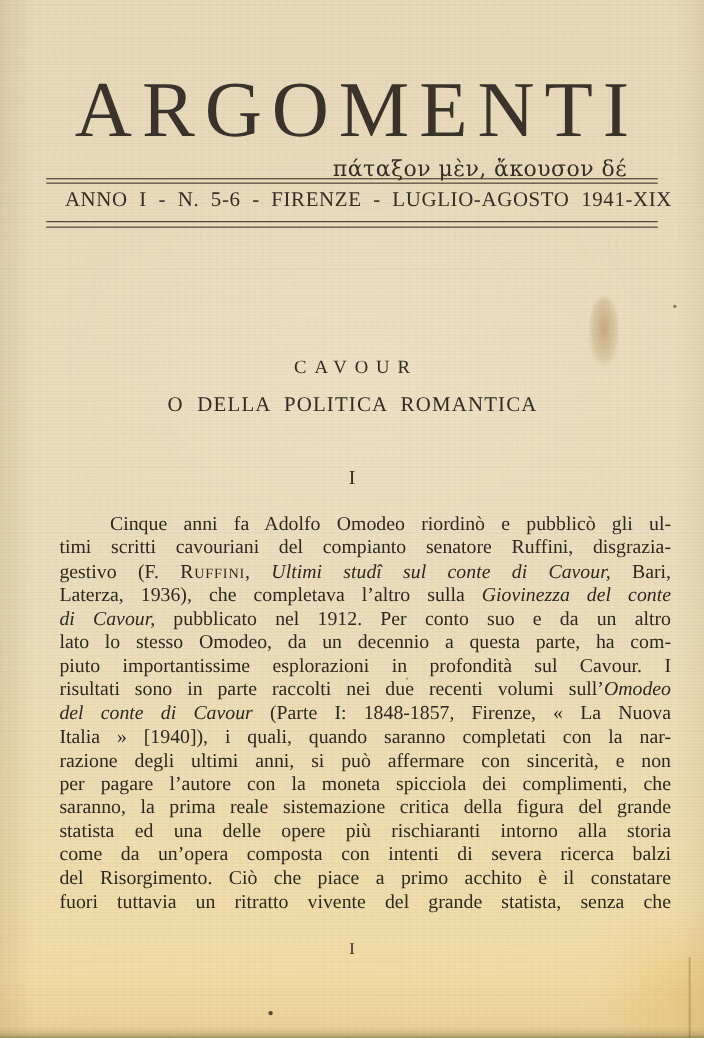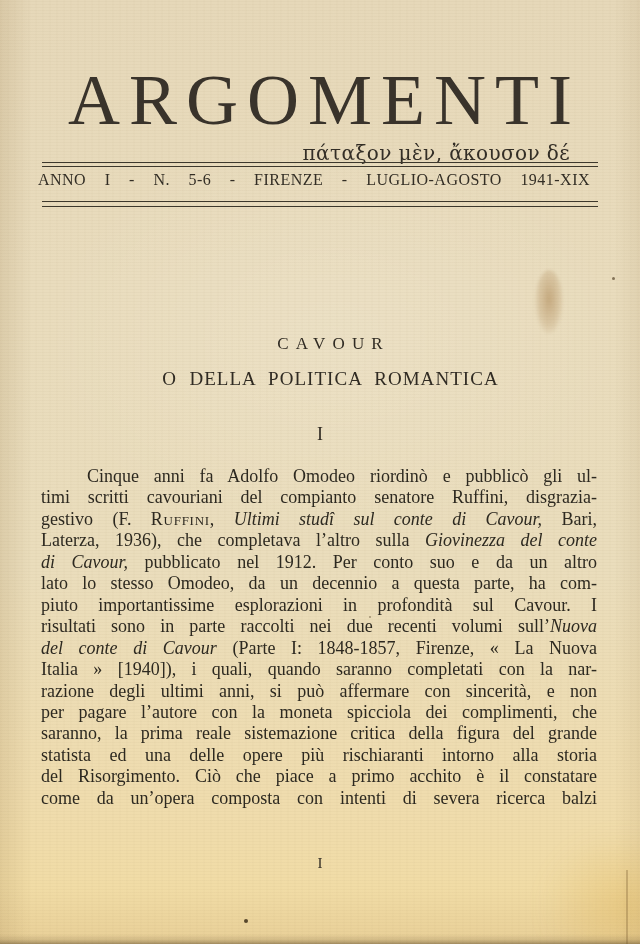--- a/index.html
+++ b/index.html
@@ -36,42 +36,42 @@
   }
   .motto{
     position:absolute;top:141px;right:70px;
     font-family:"DejaVu Serif",serif;
     font-size:20px;color:#332e26;letter-spacing:0.02em;
   }
   .rule{position:absolute;left:42px;width:556px;border-top:1.5px solid #3d382c;border-bottom:1.5px solid #3d382c;}
   .rule-top{top:162px;height:2.5px;}
   .rule-bottom{top:201px;height:3.5px;}
   .issue{
-    position:absolute;top:171px;left:38px;width:552px;
-    font-size:16px;letter-spacing:0.03em;color:#332e25;
+    position:absolute;top:171px;left:59px;width:552px;
+    font-size:19px;letter-spacing:0.03em;color:#332e25;
     text-align:justify;text-align-last:justify;white-space:nowrap0;
   }
 
   .title{
-    position:absolute;top:324px;left:42px;width:556px;margin:10px;
+    position:absolute;top:324px;left:42px;width:556px;margin:0;
     text-align:center;font-size:17px;font-weight:normal;
     letter-spacing:0.42em;text-indent:0.42em;color:#302b23;
   }
   .subtitle{
-    position:absolute;top:358px;left:42px;width:556px;margin:10px;
+    position:absolute;top:358px;left:42px;width:556px;margin:0;
     text-align:center;font-size:19px;font-weight:normal;
     letter-spacing:0.055em;word-spacing:0.34em;text-indent:0.055em;color:#302b23;
   }
   .section-num{
     position:absolute;top:424px;left:42px;width:556px;
     text-align:center;font-size:18px;color:#302b23;
   }
 
   .body{
-    position:absolute;top:466px;left:41px;width:556px;
+    position:absolute;top:466px;left:54px;width:556px;
     font-size:18px;line-height:21.45px;color:#2d2920;
   }
   .bodyline{text-align:justify;text-align-last:justify;}
   .bodyline.indent{text-indent:46px;}
   .i{font-style:italic;margin-top:33px;}
   .sc{font-variant:small-caps;letter-spacing:0.04em;}
 
   .folio{
     position:absolute;top:855px;left:42px;width:556px;
     text-align:center;font-size:15px;color:#332e26;
@@ -121,26 +121,27 @@
   <div class="section-num">I</div>
 
   <div class="body">
       <div class="bodyline indent"><span class="r">Cinque anni fa Adolfo Omodeo riordinò e pubblicò gli ul-</span></div>
       <div class="bodyline"><span class="r">timi scritti cavouriani del compianto senatore Ruffini, disgrazia-</span></div>
       <div class="bodyline"><span class="r">gestivo (F. </span><span class="sc">Ruffini</span><span class="r">, </span><span class="i">Ultimi studî sul conte di Cavour,</span><span class="r"> Bari,</span></div>
       <div class="bodyline"><span class="r">Laterza, 1936), che completava l’altro sulla </span><span class="i">Giovinezza del conte</span></div>
       <div class="bodyline"><span class="i">di Cavour,</span><span class="r"> pubblicato nel 1912. Per conto suo e da un altro</span></div>
       <div class="bodyline"><span class="r">lato lo stesso Omodeo, da un decennio a questa parte, ha com-</span></div>
       <div class="bodyline"><span class="r">piuto importantissime esplorazioni in profondità sul Cavour. I</span></div>
-      <div class="bodyline"><span class="r">risultati sono in parte raccolti nei due recenti volumi sull’</span><span class="i">Nuova</span></div>
+      <div class="bodyline"><span class="r">risultati sono in parte raccolti nei due recenti volumi sull’</span><span class="i">Omodeo</span></div>
       <div class="bodyline"><span class="i">del conte di Cavour</span><span class="r"> (Parte I: 1848-1857, Firenze, « La Nuova</span></div>
       <div class="bodyline"><span class="r">Italia » [1940]), i quali, quando saranno completati con la nar-</span></div>
       <div class="bodyline"><span class="r">razione degli ultimi anni, si può affermare con sincerità, e non</span></div>
       <div class="bodyline"><span class="r">per pagare l’autore con la moneta spicciola dei complimenti, che</span></div>
       <div class="bodyline"><span class="r">saranno, la prima reale sistemazione critica della figura del grande</span></div>
       <div class="bodyline"><span class="r">statista ed una delle opere più rischiaranti intorno alla storia</span></div>
+      <div class="bodyline"><span class="r">come da un’opera composta con intenti di severa ricerca balzi</span></div>
       <div class="bodyline"><span class="r">del Risorgimento. Ciò che piace a primo acchito è il constatare</span></div>
-      <div class="bodyline"><span class="r">come da un’opera composta con intenti di severa ricerca balzi</span></div>
+      <div class="bodyline"><span class="r">fuori tuttavia un ritratto vivente del grande statista, senza che</span></div>
     </div>
 
   <div class="folio">I</div>
 
 </div>
 
 </body></html>

